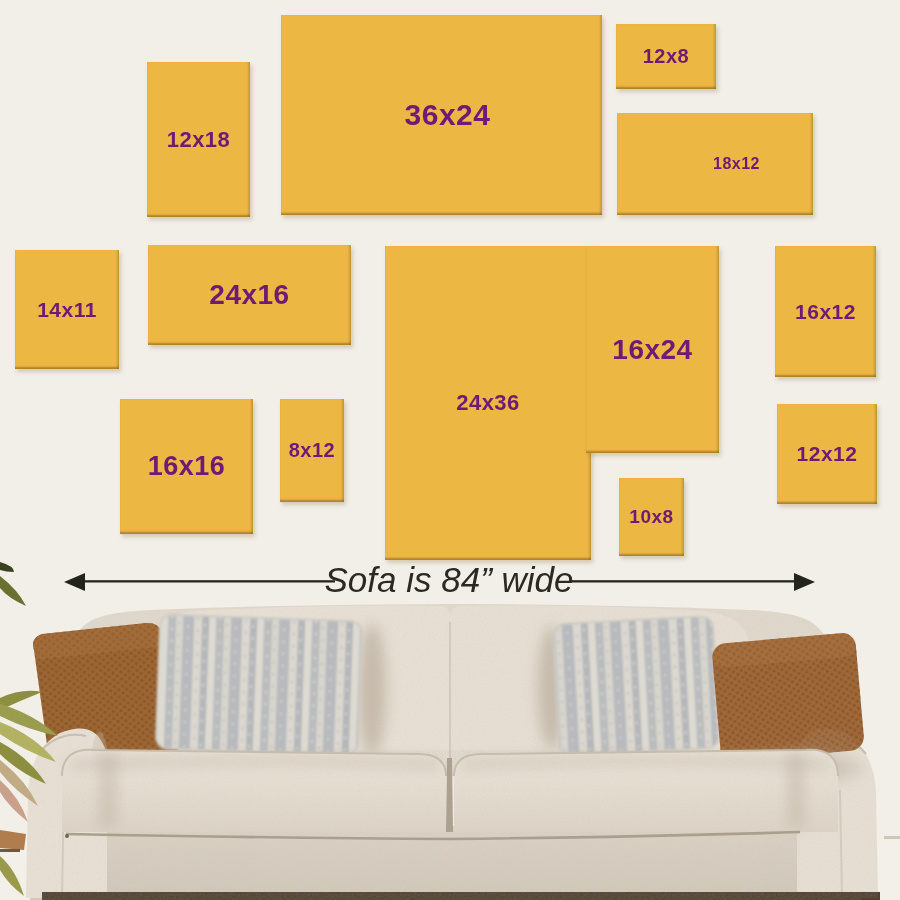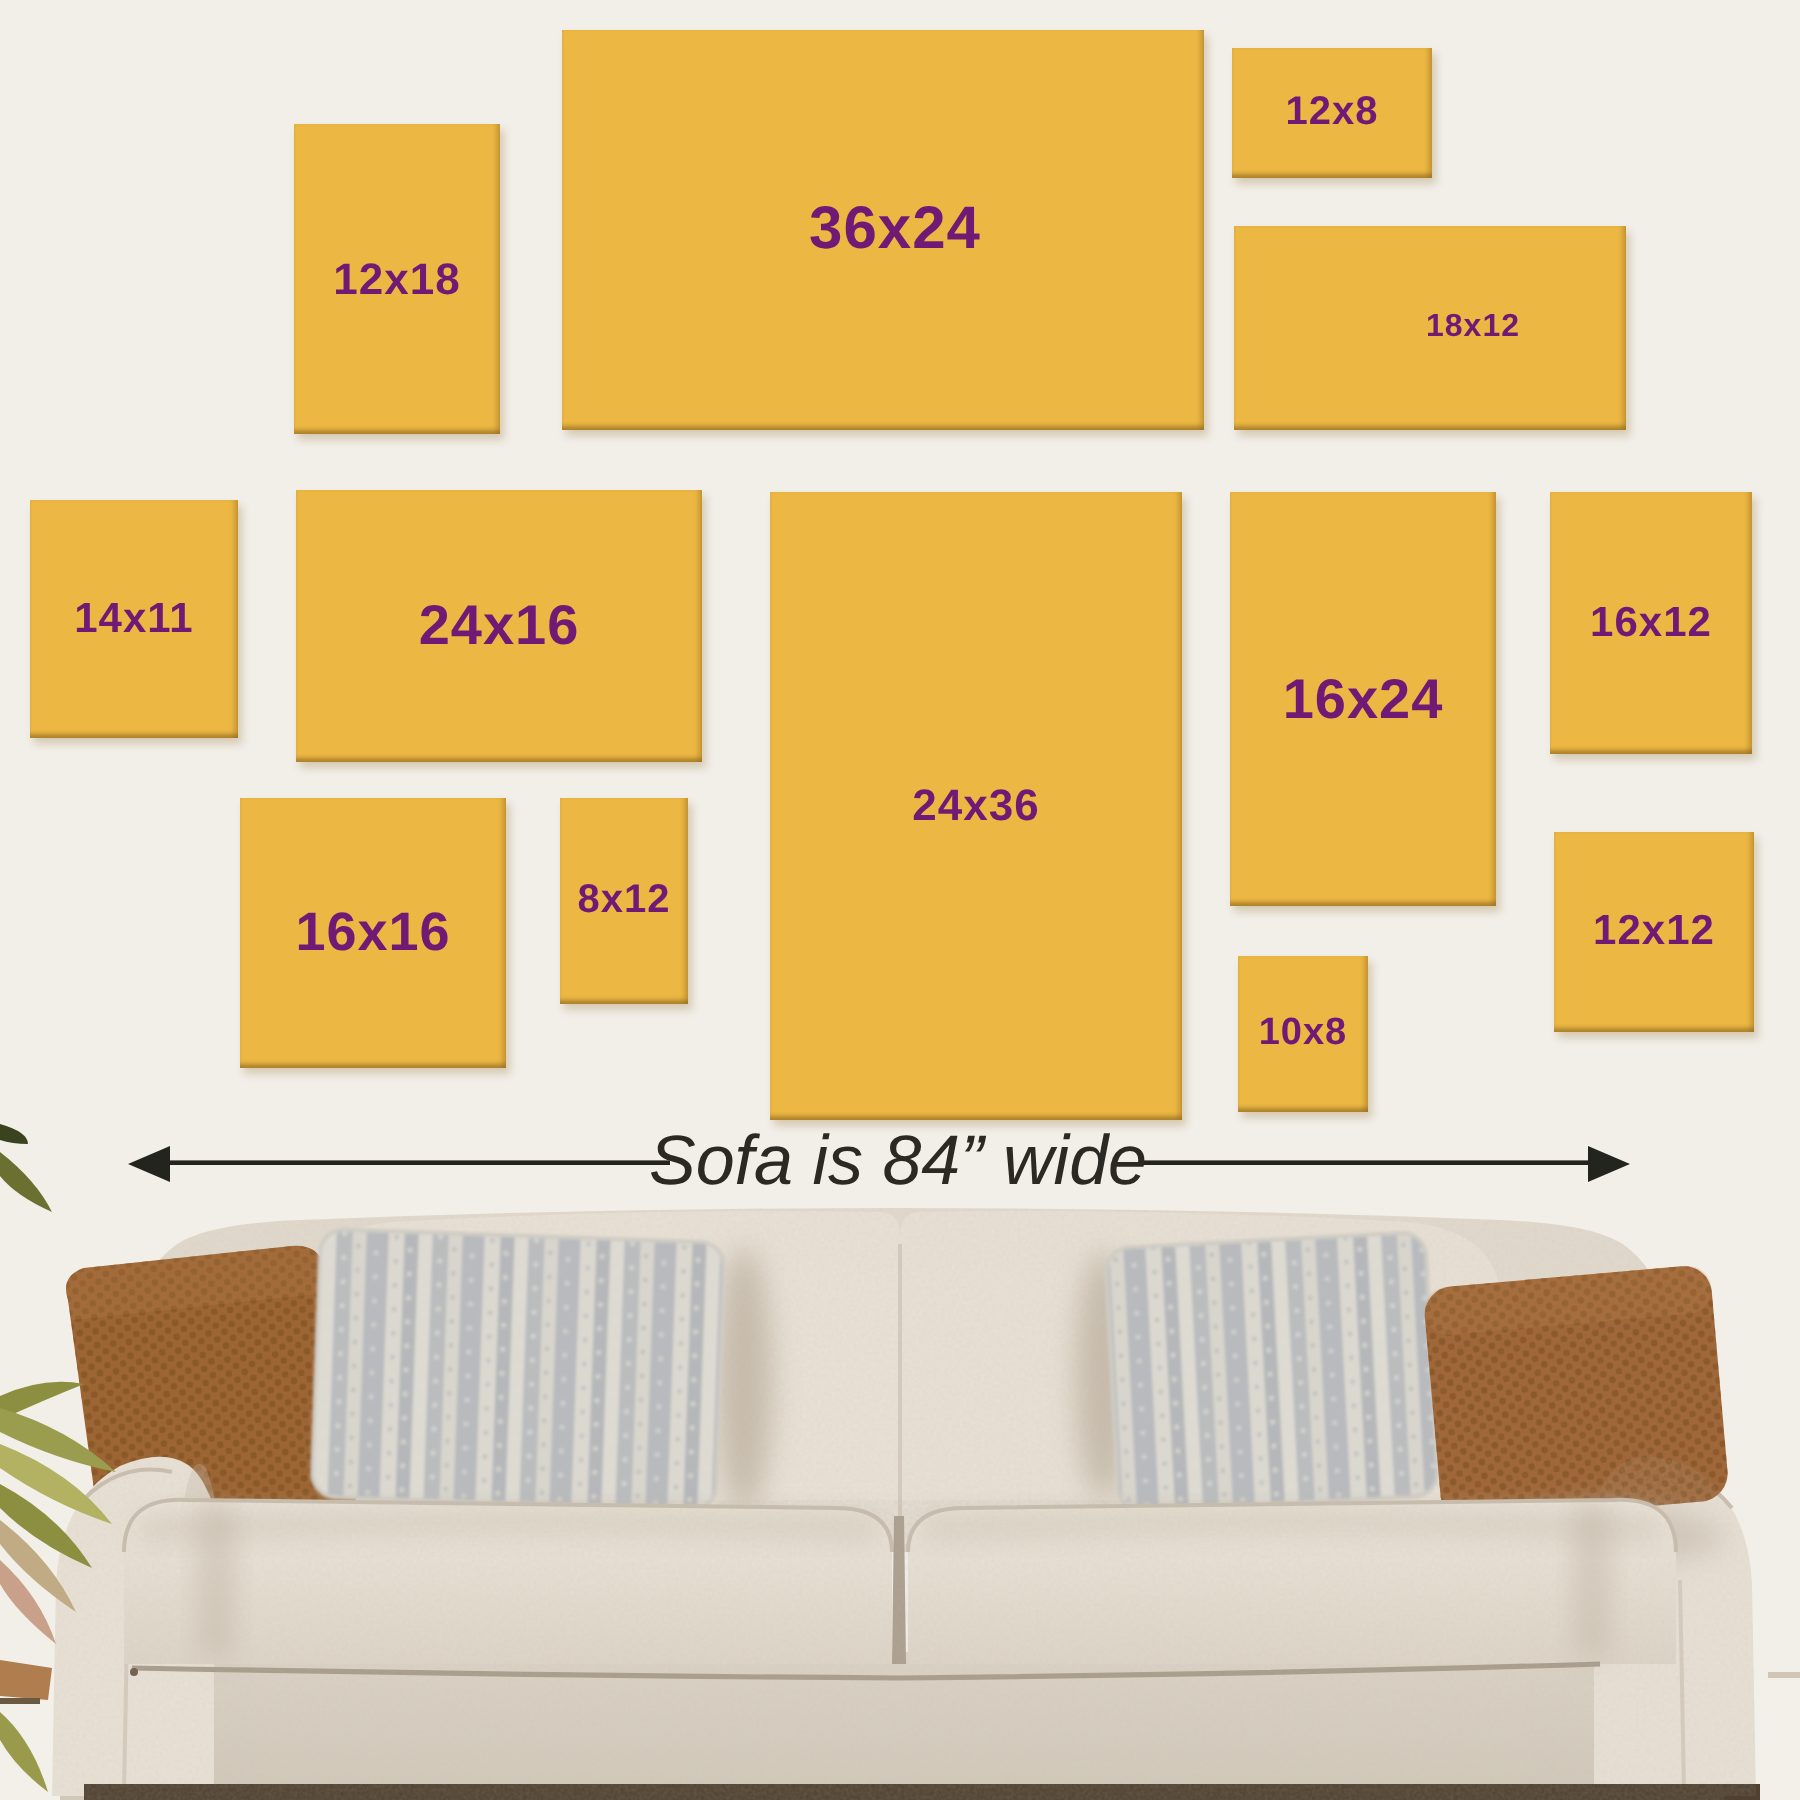--- a/index.html
+++ b/index.html
@@ -17,29 +17,29 @@
 <div class="canv" style="left:147px;top:62px;width:103px;height:155px;font-size:22px;">12x18</div>
 
 <div class="canv" style="left:281px;top:15px;width:309px;height:200px;font-size:30px;padding-left:12px;">36x24</div>
 
 <div class="canv" style="left:616px;top:24px;width:100px;height:65px;font-size:20px;">12x8</div>
 
 <div class="canv" style="left:617px;top:113px;width:153px;height:102px;font-size:16px;padding-left:43px;">18x12</div>
 
 <div class="canv" style="left:15px;top:250px;width:104px;height:119px;font-size:21px;">14x11</div>
 
-<div class="canv" style="left:148px;top:245px;width:203px;height:136px;font-size:28px;">24x16</div>
+<div class="canv" style="left:148px;top:245px;width:203px;height:100px;font-size:28px;">24x16</div>
 
 <div class="canv" style="left:385px;top:246px;width:206px;height:314px;font-size:22px;">24x36</div>
 
-<div class="canv" style="left:615px;top:246px;width:133px;height:207px;font-size:28px;">16x24</div>
+<div class="canv" style="left:586px;top:246px;width:133px;height:207px;font-size:28px;">16x24</div>
 
 <div class="canv" style="left:775px;top:246px;width:101px;height:131px;font-size:21px;">16x12</div>
 
-<div class="canv" style="left:777px;top:416px;width:100px;height:100px;font-size:21px;">12x12</div>
+<div class="canv" style="left:777px;top:404px;width:100px;height:100px;font-size:21px;">12x12</div>
 
 <div class="canv" style="left:120px;top:399px;width:133px;height:135px;font-size:27px;">16x16</div>
 
 <div class="canv" style="left:280px;top:399px;width:64px;height:103px;font-size:20px;">8x12</div>
 
 <div class="canv" style="left:619px;top:478px;width:65px;height:78px;font-size:19px;">10x8</div>
 
 <svg width="900" height="900" viewBox="0 0 900 900" style="position:absolute;left:0;top:0;">
   <defs>
     <linearGradient id="seatG" x1="0" y1="0" x2="0" y2="1">

